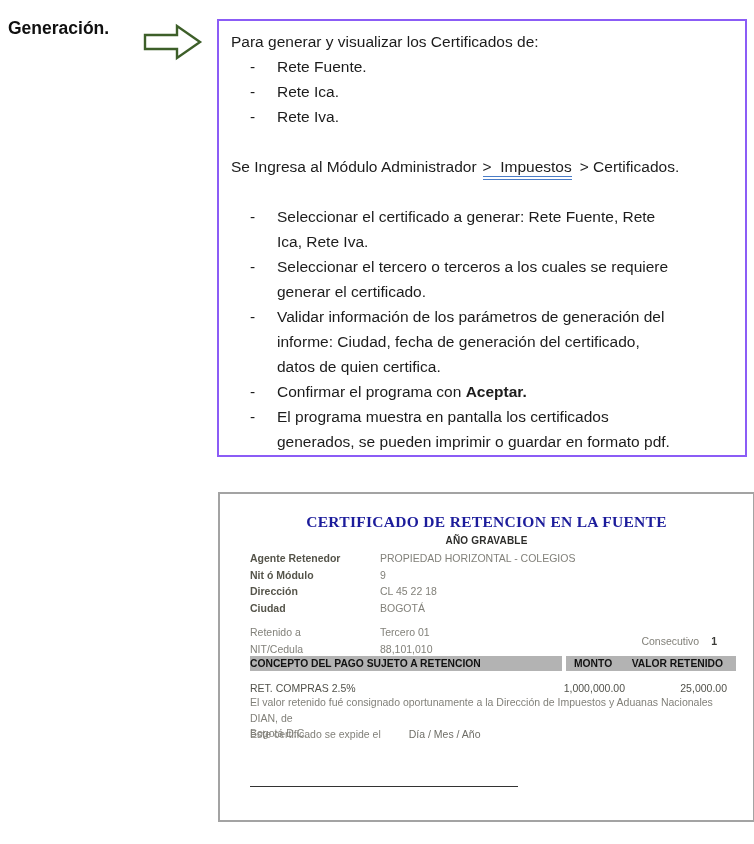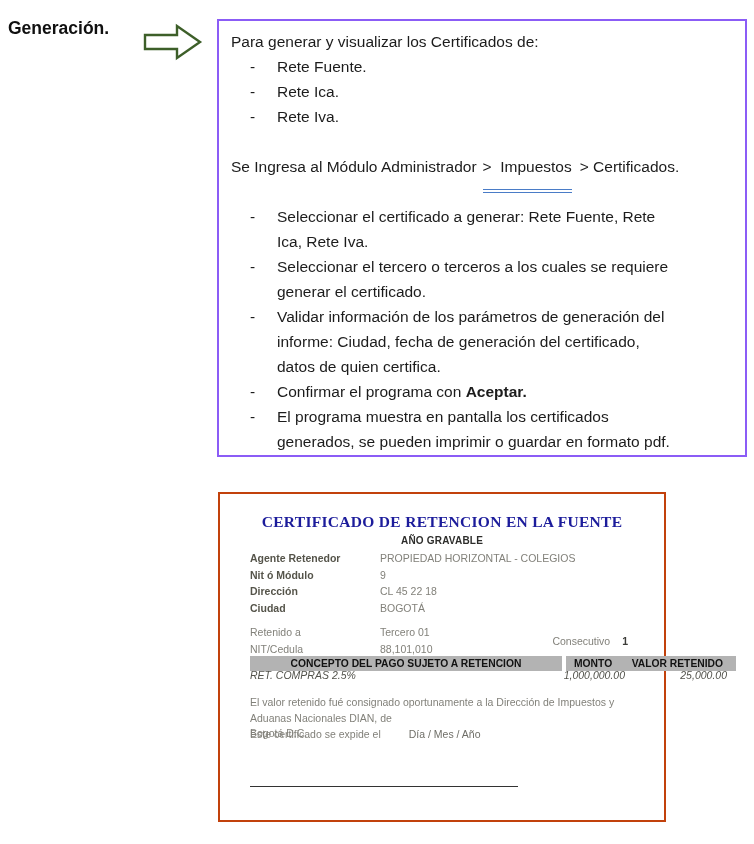--- a/index.html
+++ b/index.html
@@ -18,51 +18,51 @@
   .instructions {
     left:217px; top:19px; width:530px; height:438px;
     border:2px solid #8b5cf6; padding:8px 12px;
     font-size:15.5px; line-height:25px; color:#1c1c1c;
   }
   .instructions ul { list-style:none; padding-left:19px; }
   .instructions li { position:relative; padding-left:27px; white-space:pre-line; }
   .instructions li::before { content:"-"; position:absolute; left:0; top:0; }
   .types { margin-bottom:25px; }
   .nav-line { margin-bottom:25px; }
-  .navlink { border-bottom:4px double #4a7cc7; padding-bottom:14px; margin:0 8px 0 6px; white-space:pre; }
+  .navlink { border-bottom:4px double #4a7cc7; padding-bottom:1px; margin:0 8px 0 6px; white-space:pre; }
   .bold { font-weight:700; }
 
   
   .cert {
-    left:218px; top:492px; width:448px; height:330px;
-    border:2px solid #c2410c; font-size:10.5px;
+    left:218px; top:492px; width:537px; height:330px;
+    border:2px solid #a3a3a3; font-size:10.5px;
   }
   .cert-title { position:absolute; left:0; right:0; top:19px; text-align:center;
     font-family:"Liberation Serif", serif; font-weight:700; font-size:15.5px;
     color:#1c1c9b; letter-spacing:.3px; }
   .cert-subtitle { position:absolute; left:0; right:0; top:41px; text-align:center;
     font-weight:700; font-size:10px; color:#2d2d2b; letter-spacing:.2px; }
 
   .cert-fields { position:absolute; left:30px; top:58px; right:20px; }
   .frow { display:flex; height:16.5px; align-items:flex-start; }
   .frow .flabel { width:130px; font-weight:700; color:#55544a; }
   .frow.plain .flabel { font-weight:400; color:#82817a; }
   .frow .fvalue { color:#82817a; }
   .fgap { height:8px; }
 
   .consec { position:absolute; top:141px; right:36px; color:#82817a; }
   .consec .consec-val { margin-left:12px; color:#3c3c38; font-weight:700; }
 
   .thead { position:absolute; left:30px; top:162px; width:486px; height:15px; display:flex;
     font-weight:700; color:#121212; font-size:10.3px; line-height:15px; }
-  .th1 { width:312px; background:#b3b3b3; text-align:center; }
+  .th1 { width:312px; background:#b3b3b3; text-align:left; }
   .thgap { width:4px; background:#fff; }
   .th2 { flex:1; background:#b3b3b3; display:flex; justify-content:space-between; padding:0 13px 0 8px; }
 
-  .trow { position:absolute; left:30px; top:175px; width:486px; display:flex; color:#52524b;font-style:italic; }
+  .trow { position:absolute; left:30px; top:188px; width:486px; display:flex; color:#52524b; }
   .trow .c1 { width:240px; }
   .trow .c2 { width:135px; text-align:right; }
   .trow .c3 { width:102px; text-align:right; }
 
   .footnote { position:absolute; left:30px; top:201px; right:24px; color:#82817a; line-height:15.5px; }
   .expide { position:absolute; left:30px; top:234px; color:#82817a; }
   .expide .expide-date { margin-left:28px; color:#6f6e67; }
   .sig-line { position:absolute; left:30px; top:292px; width:268px; border-top:1.4px solid #333; }
 </style>
 </head>

